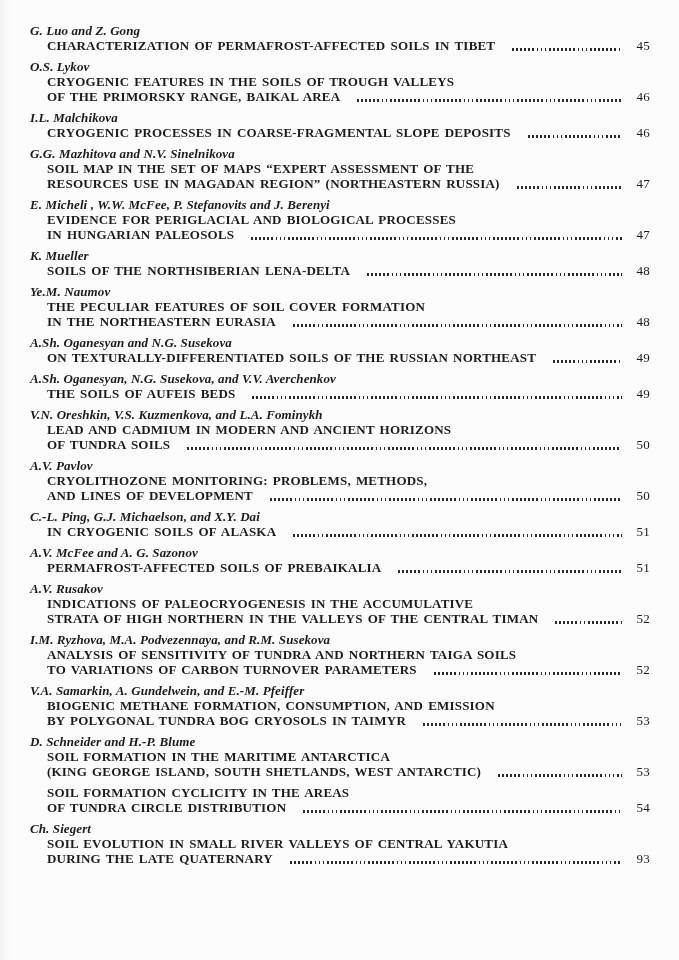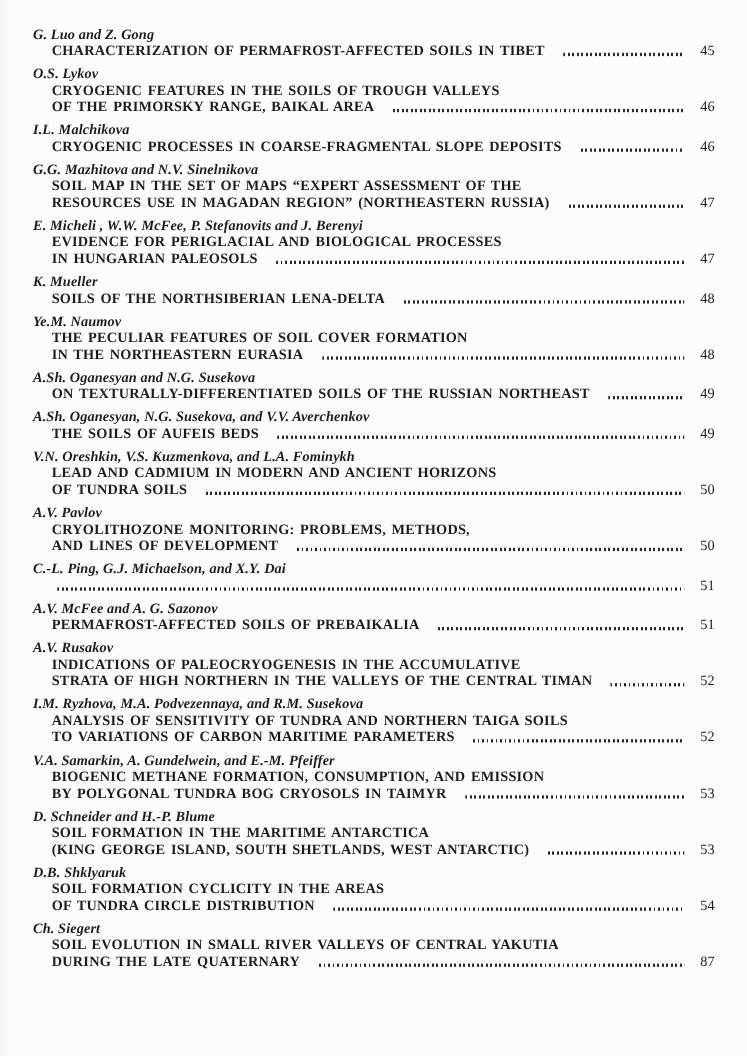--- a/index.html
+++ b/index.html
@@ -202,20 +202,21 @@
             <span class="dots"></span>
             <span class="pagenum">50</span>
           </div>
         </div>
   </div>
 
   <div class="entry">
     <div class="authors">C.-L. Ping, G.J. Michaelson, and X.Y. Dai</div>
     <div class="title-lines">
           <div class="title-line last">
+            <span class="title-text">IN CRYOGENIC SOILS OF ALASKA</span>
             <span class="dots"></span>
             <span class="pagenum">51</span>
           </div>
         </div>
   </div>
 
   <div class="entry">
     <div class="authors">A.V. McFee and A. G. Sazonov</div>
     <div class="title-lines">
           <div class="title-line last">
@@ -236,21 +237,21 @@
             <span class="pagenum">52</span>
           </div>
         </div>
   </div>
 
   <div class="entry">
     <div class="authors">I.M. Ryzhova, M.A. Podvezennaya, and R.M. Susekova</div>
     <div class="title-lines">
           <div class="title-line"><span class="title-text">ANALYSIS OF SENSITIVITY OF TUNDRA AND NORTHERN TAIGA SOILS</span></div>
           <div class="title-line last">
-            <span class="title-text">TO VARIATIONS OF CARBON MARITIME PARAMETERS</span>
+            <span class="title-text">TO VARIATIONS OF CARBON TURNOVER PARAMETERS</span>
             <span class="dots"></span>
             <span class="pagenum">52</span>
           </div>
         </div>
   </div>
 
   <div class="entry">
     <div class="authors">V.A. Samarkin, A. Gundelwein, and E.-M. Pfeiffer</div>
     <div class="title-lines">
           <div class="title-line"><span class="title-text">BIOGENIC METHANE FORMATION, CONSUMPTION, AND EMISSION</span></div>
@@ -268,36 +269,35 @@
           <div class="title-line"><span class="title-text">SOIL FORMATION IN THE MARITIME ANTARCTICA</span></div>
           <div class="title-line last">
             <span class="title-text">(KING GEORGE ISLAND, SOUTH SHETLANDS, WEST ANTARCTIC)</span>
             <span class="dots"></span>
             <span class="pagenum">53</span>
           </div>
         </div>
   </div>
 
   <div class="entry">
-    <div class="authors">D.B. Shklyaruk</div>
     <div class="title-lines">
           <div class="title-line"><span class="title-text">SOIL FORMATION CYCLICITY IN THE AREAS</span></div>
           <div class="title-line last">
             <span class="title-text">OF TUNDRA CIRCLE DISTRIBUTION</span>
             <span class="dots"></span>
             <span class="pagenum">54</span>
           </div>
         </div>
   </div>
 
   <div class="entry">
     <div class="authors">Ch. Siegert</div>
     <div class="title-lines">
           <div class="title-line"><span class="title-text">SOIL EVOLUTION IN SMALL RIVER VALLEYS OF CENTRAL YAKUTIA</span></div>
           <div class="title-line last">
             <span class="title-text">DURING THE LATE QUATERNARY</span>
             <span class="dots"></span>
-            <span class="pagenum">87</span>
+            <span class="pagenum">93</span>
           </div>
         </div>
   </div>
 </div>
 </div>
 
 </body></html>

